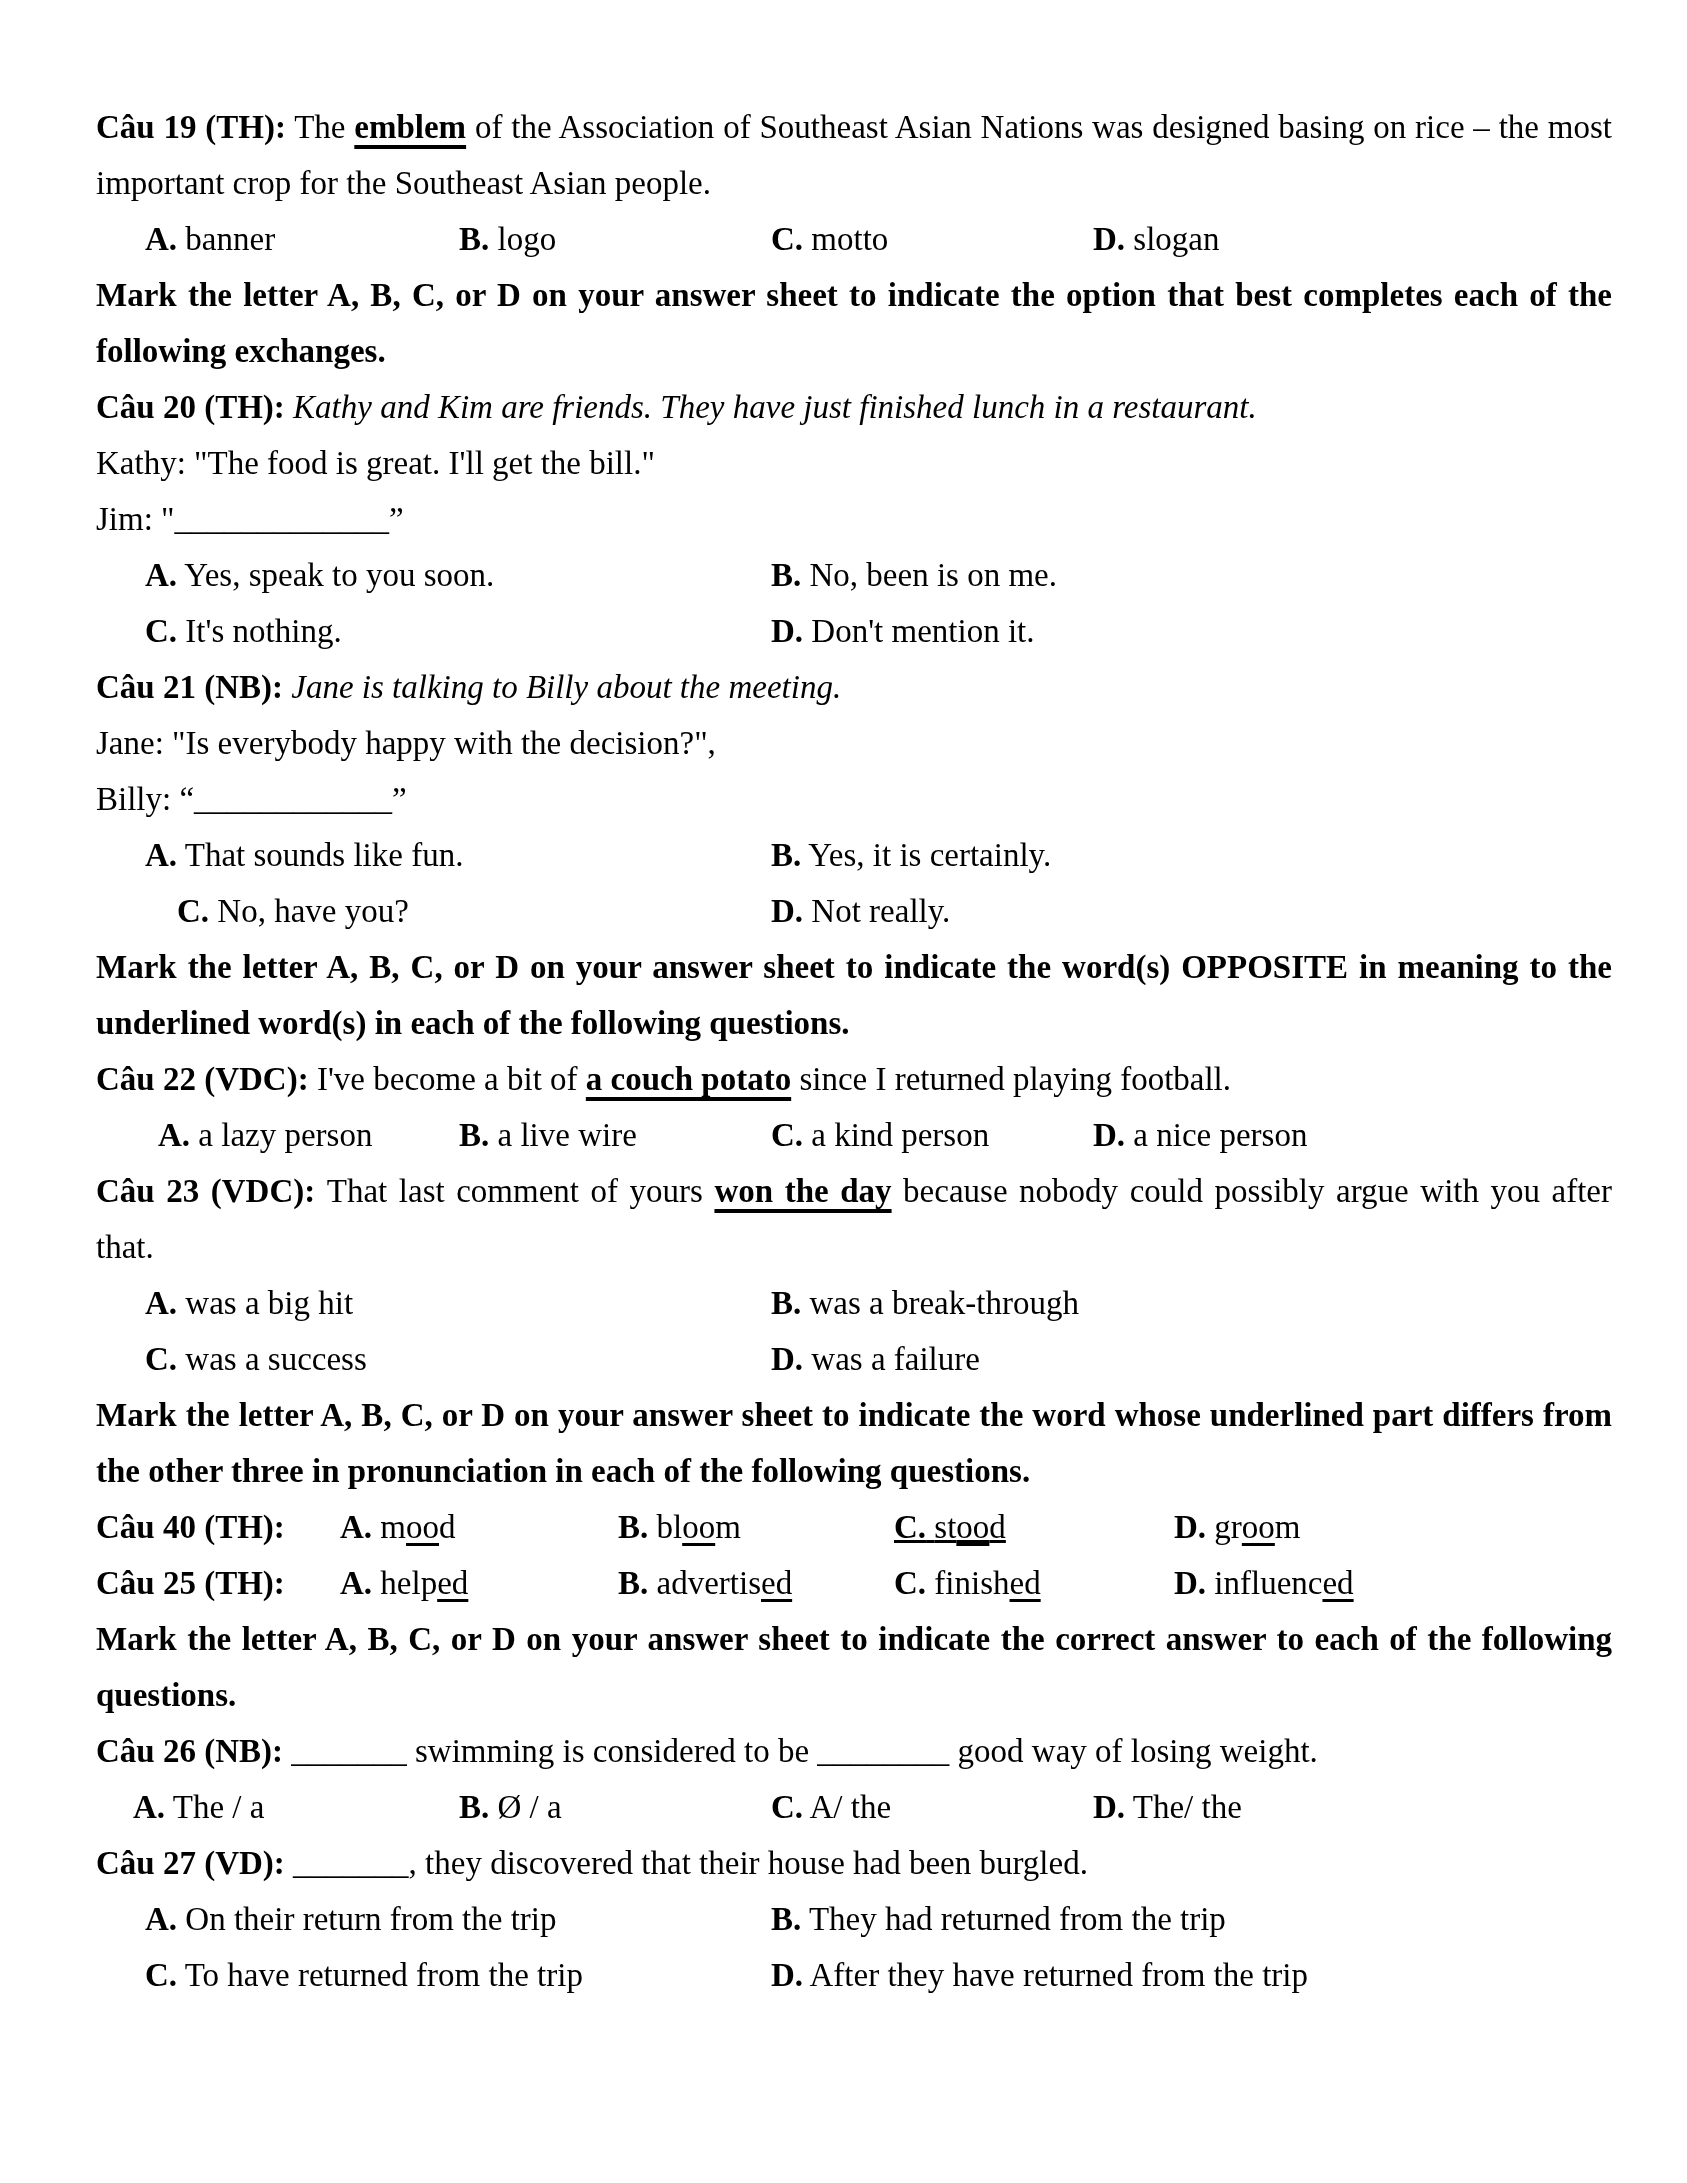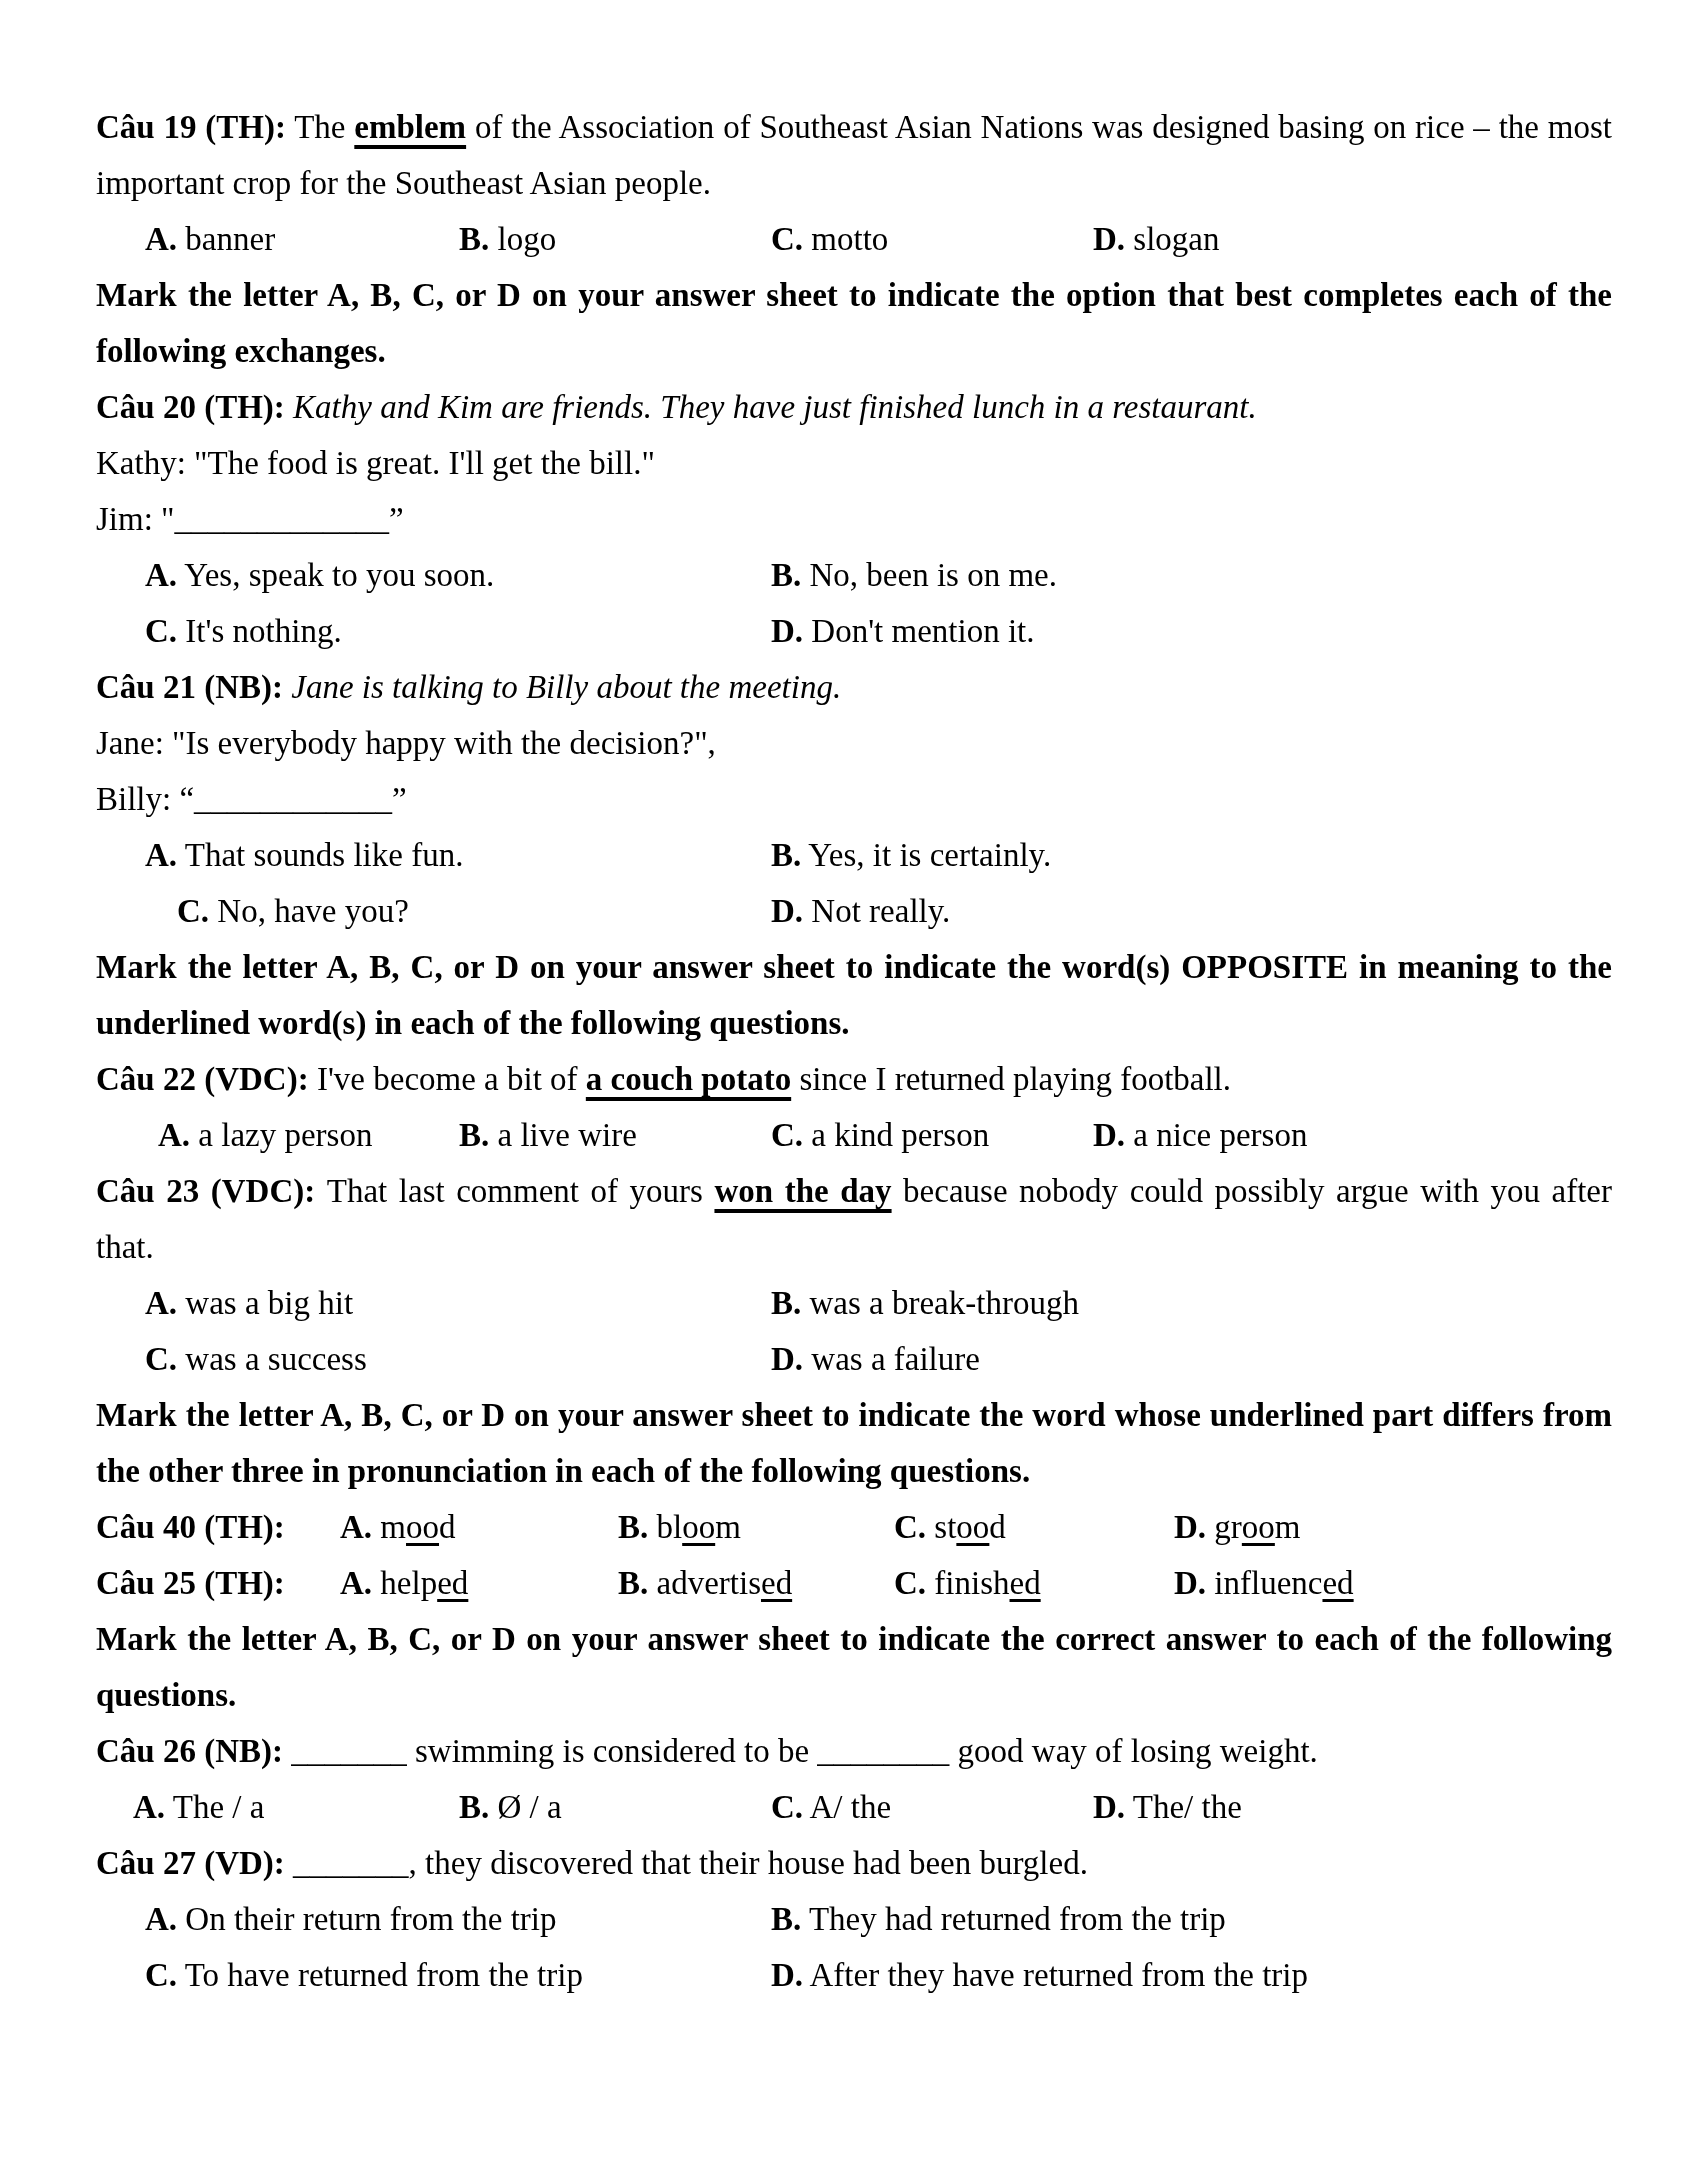--- a/index.html
+++ b/index.html
@@ -72,21 +72,21 @@
     </div>
     <div data-name="question-23-options-cd" class="optline">
       <span class="opt" data-name="question-23-options-cd-choice-c" style="left: 49px;"><span class="b" data-name="choice-letter">C.</span> <span data-name="text-segment">was a success</span></span>
       <span class="opt" data-name="question-23-options-cd-choice-d" style="left: 675px;"><span class="b" data-name="choice-letter">D.</span> <span data-name="text-segment">was a failure</span></span>
     </div>
     <div data-name="section-header-pronunciation" class="para just"><span class="b" data-name="text-segment">Mark the letter A, B, C, or D on your answer sheet to indicate the word whose underlined part differs from the other three in pronunciation in each of the following questions.</span></div>
     <div data-name="question-24" class="optline">
       <span class="b lead" data-name="question-24-label">Câu 40 (TH):</span>
       <span class="opt" data-name="question-24-choice-a" style="left: 244px;"><span class="b" data-name="choice-letter">A.</span> <span data-name="text-segment">m</span><span class="u" data-name="text-segment">oo</span><span data-name="text-segment">d</span></span>
       <span class="opt" data-name="question-24-choice-b" style="left: 522px;"><span class="b" data-name="choice-letter">B.</span> <span data-name="text-segment">bl</span><span class="u" data-name="text-segment">oo</span><span data-name="text-segment">m</span></span>
-      <span class="opt" data-name="question-24-choice-c" style="left: 798px;"><span class="b" data-name="choice-letter">C.</span> <span data-name="text-segment">st</span><span class="u" data-name="text-segment">oo</span><span data-name="text-segment">d</span></span>
+      <span class="opt" data-name="question-24-choice-c" style="left: 798px; text-decoration: underline;"><span class="b" data-name="choice-letter">C.</span> <span data-name="text-segment">st</span><span class="u" data-name="text-segment">oo</span><span data-name="text-segment">d</span></span>
       <span class="opt" data-name="question-24-choice-d" style="left: 1078px;"><span class="b" data-name="choice-letter">D.</span> <span data-name="text-segment">gr</span><span class="u" data-name="text-segment">oo</span><span data-name="text-segment">m</span></span>
     </div>
     <div data-name="question-25" class="optline">
       <span class="b lead" data-name="question-25-label">Câu 25 (TH):</span>
       <span class="opt" data-name="question-25-choice-a" style="left: 244px;"><span class="b" data-name="choice-letter">A.</span> <span data-name="text-segment">help</span><span class="u" data-name="text-segment">ed</span></span>
       <span class="opt" data-name="question-25-choice-b" style="left: 522px;"><span class="b" data-name="choice-letter">B.</span> <span data-name="text-segment">advertis</span><span class="u" data-name="text-segment">ed</span></span>
       <span class="opt" data-name="question-25-choice-c" style="left: 798px;"><span class="b" data-name="choice-letter">C.</span> <span data-name="text-segment">finish</span><span class="u" data-name="text-segment">ed</span></span>
       <span class="opt" data-name="question-25-choice-d" style="left: 1078px;"><span class="b" data-name="choice-letter">D.</span> <span data-name="text-segment">influenc</span><span class="u" data-name="text-segment">ed</span></span>
     </div>
     <div data-name="section-header-correct-answer" class="para just"><span class="b" data-name="text-segment">Mark the letter A, B, C, or D on your answer sheet to indicate the correct answer to each of the following questions.</span></div>

